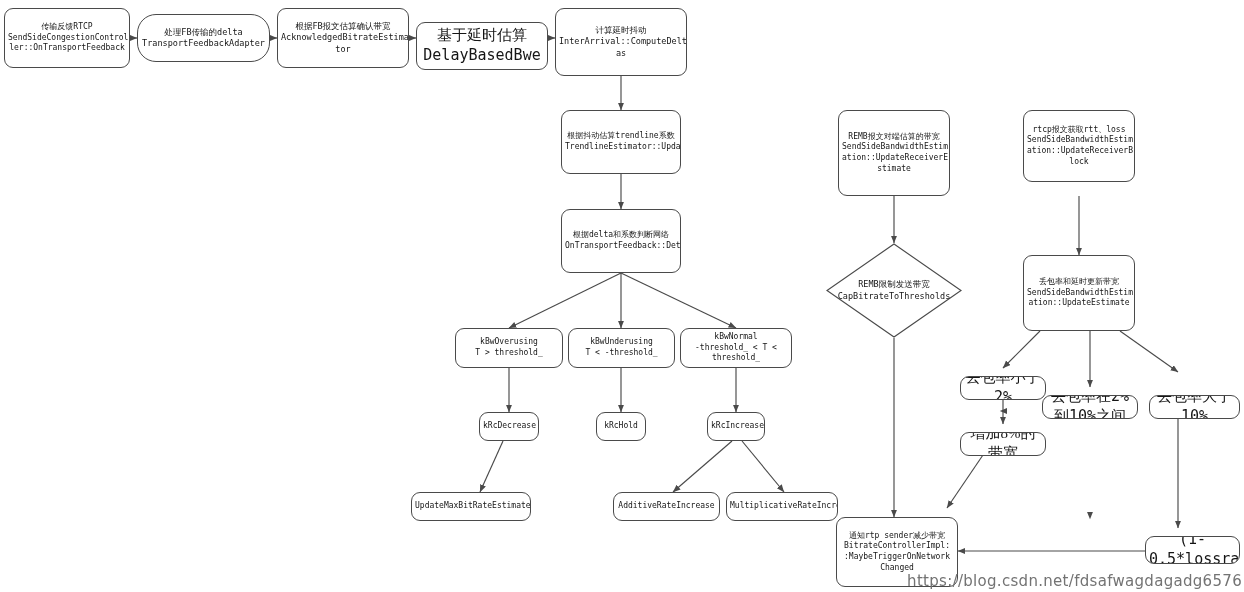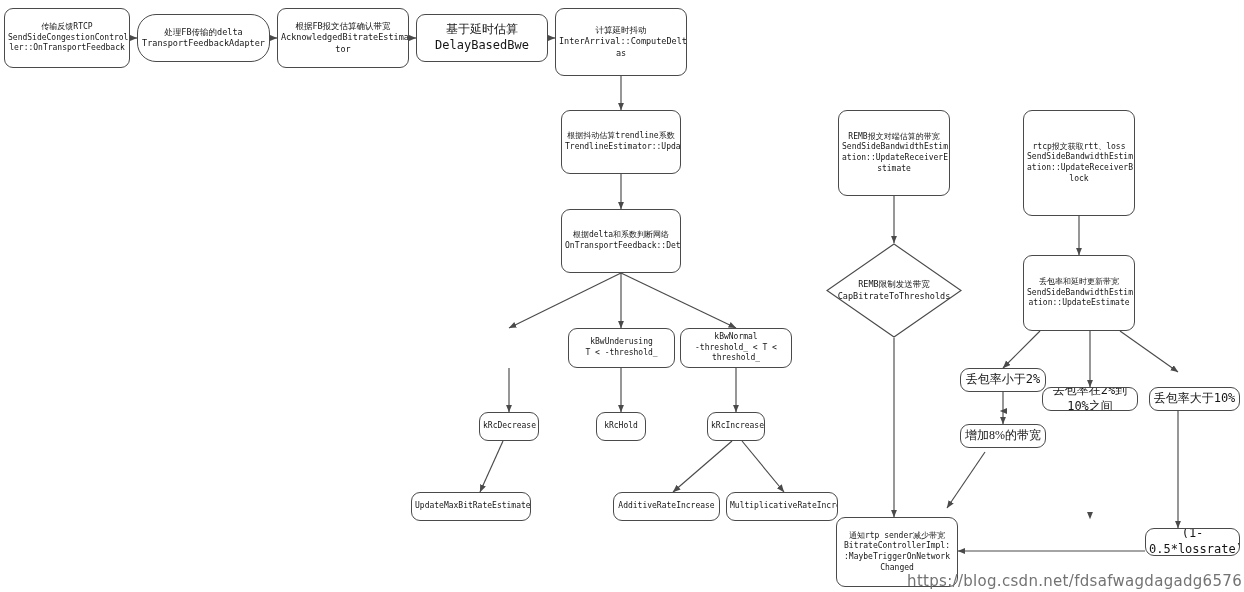--- a/index.html
+++ b/index.html
@@ -5,21 +5,21 @@
   html,body{margin:0;padding:0;background:#ffffff;}
   body{width:1244px;height:592px;overflow:hidden;
        font-family:"DejaVu Sans Mono","Liberation Mono",monospace;}
   #canvas{position:relative;width:1244px;height:592px;}
   svg.wires{position:absolute;left:0;top:0;width:1244px;height:592px;pointer-events:none;}
   .node{position:absolute;box-sizing:border-box;
         border:1px solid #4a4a4a;border-radius:9px;background:#ffffff;
         display:flex;align-items:center;justify-content:center;text-align:center;
         color:#151515;line-height:1.32;padding:2px 3px;overflow:hidden;}
   .node .txt{display:block;width:100%;white-space:pre-line;}
-  .f9{font-size:12px;}
+  .f9{font-size:15px;margin-top:8px;}
   .f85{font-size:8.5px;}
   .f8{font-size:8px;}
   .diamond{position:absolute;}
   .diamond .dlabel{position:absolute;left:0;top:0;width:100%;height:100%;
         display:flex;align-items:center;justify-content:center;text-align:center;
         font-size:8.5px;color:#151515;line-height:1.35;white-space:pre-line;}
   .watermark{position:absolute;right:2px;bottom:2px;color:#737373;
         font-size:15px;letter-spacing:.3px;
         font-family:"DejaVu Sans","Liberation Sans",sans-serif;}
 </style>
@@ -108,20 +108,24 @@
   <div class="node f8" style="left:561px;top:110px;width:120px;height:64px;">
     <span class="txt">根据抖动估算trendline系数
 TrendlineEstimator::Update</span>
   </div>
 
   <div class="node f8" style="left:561px;top:209px;width:120px;height:64px;">
     <span class="txt">根据delta和系数判断网络
 OnTransportFeedback::Detect</span>
   </div>
 
+  <div class="node f8" style="left:455px;top:328px;width:108px;height:40px;">
+    <span class="txt">kBwOverusing
+T &gt; threshold_</span>
+  </div>
 
   <div class="node f8" style="left:568px;top:328px;width:107px;height:40px;">
     <span class="txt">kBwUnderusing
 T &lt; -threshold_</span>
   </div>
 
   <div class="node f8" style="left:680px;top:328px;width:112px;height:40px;">
     <span class="txt">kBwNormal
 -threshold_ &lt; T &lt; threshold_</span>
   </div>
@@ -158,21 +162,21 @@
   </div>
 
   <div class="diamond" style="left:826px;top:243px;width:136px;height:95px;">
     <svg width="136" height="95" viewBox="0 0 136 95">
       <polygon points="68,1 135,47.5 68,94 1,47.5" fill="#ffffff" stroke="#4a4a4a" stroke-width="1.15"></polygon>
     </svg>
     <span class="dlabel">REMB限制发送带宽
 CapBitrateToThresholds</span>
   </div>
 
-  <div class="node f8" style="left:1023px;top:110px;width:112px;height:106px;">
+  <div class="node f8" style="left:1023px;top:110px;width:112px;height:72px;">
     <span class="txt">rtcp报文获取rtt、loss
 SendSideBandwidthEstim
 ation::UpdateReceiverB
 lock</span>
   </div>
 
   <div class="node f8" style="left:1023px;top:255px;width:112px;height:76px;">
     <span class="txt">丢包率和延时更新带宽
 SendSideBandwidthEstim
 ation::UpdateEstimate</span>

